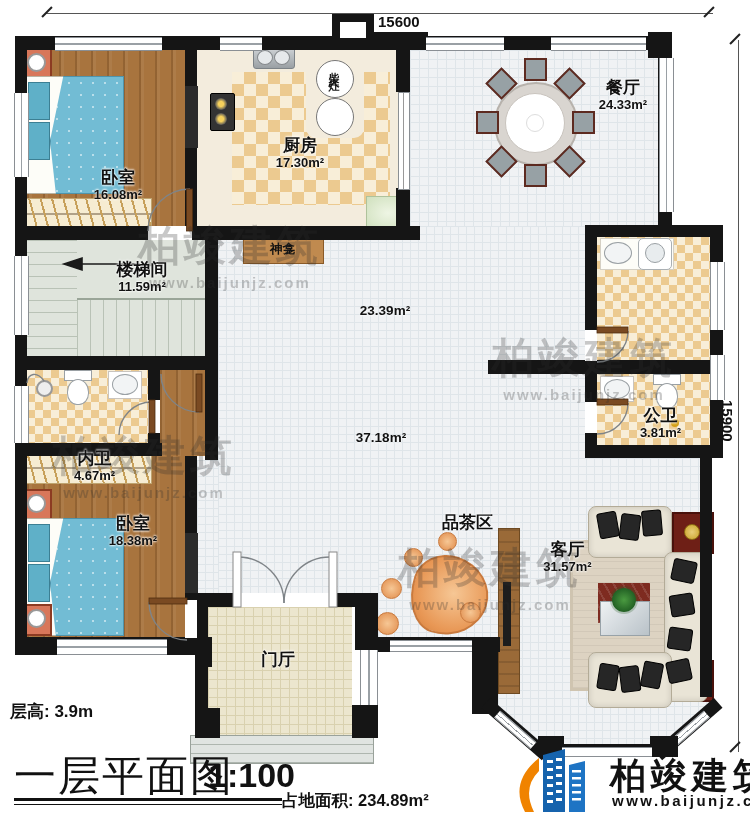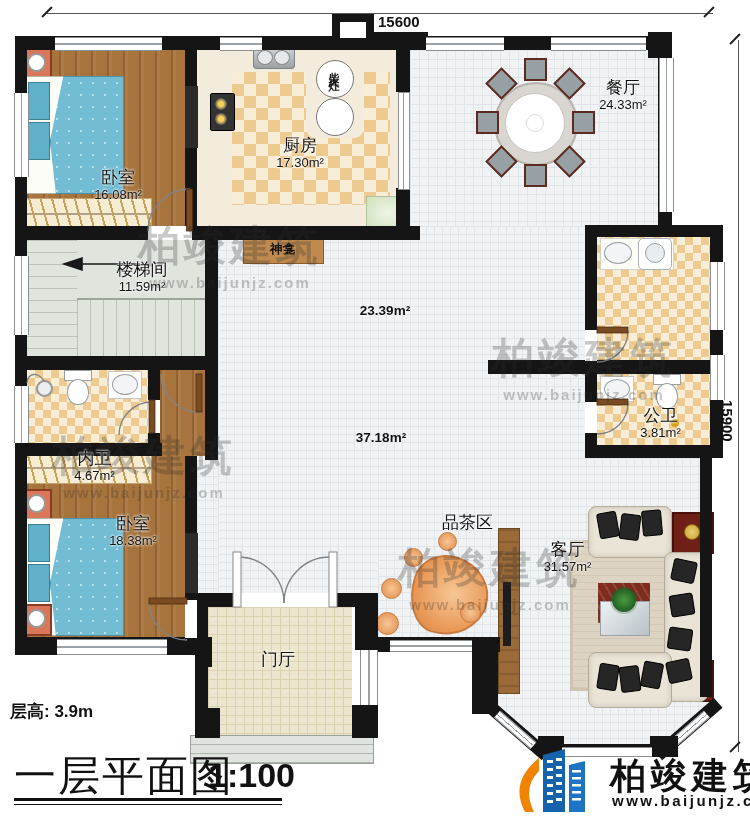--- a/index.html
+++ b/index.html
@@ -13,21 +13,21 @@
   .checker22{background:#f8eed8 repeating-conic-gradient(#ecca90 0% 25%,#f8eed8 0% 50%);background-size:24px 24px;z-index:3;}
   .checker15{background:#f8eed8 repeating-conic-gradient(#ecca90 0% 25%,#f8eed8 0% 50%);background-size:16px 16px;z-index:2;}
   .sage{background:#dfe4dc;z-index:2;}
   .foyerf{background-color:#ece6ce;background-image:linear-gradient(#d9d1af 1px,transparent 1px),linear-gradient(90deg,#d9d1af 1px,transparent 1px);background-size:9px 9px;z-index:2;}
   
   .wall{background:#151515;z-index:20;}
   .winh{background:#fff;border-top:1px solid #8a8f94;border-bottom:1px solid #8a8f94;background-image:linear-gradient(to bottom,transparent 44%,#9aa0a5 44%,#9aa0a5 56%,transparent 56%);z-index:22;}
   .winv{background:#fff;border-left:1px solid #8a8f94;border-right:1px solid #8a8f94;background-image:linear-gradient(to right,transparent 44%,#9aa0a5 44%,#9aa0a5 56%,transparent 56%);z-index:22;}
   .gap{background:#fff;z-index:21;}
   
-  .lbl{z-index:40;text-align:center;font-weight:normal;line-height:1.15;
+  .lbl{z-index:40;text-align:center;font-weight:bold;line-height:1.15;
        text-shadow:0 1px 2px rgba(255,255,255,.95),0 -1px 2px rgba(255,255,255,.95);}
   .lbl .nm{font-size:17px;}
   .lbl .ar{font-size:13px;}
   .arealbl{z-index:40;font-weight:bold;font-size:13.5px;text-shadow:0 1px 2px rgba(255,255,255,.95);}
   
   .f{z-index:10;}
   .pillow{position:absolute;background:#262626;border:1px solid #000;border-radius:3px;z-index:12;}
   .sofa{position:absolute;background:#e9e4d6;border:1px solid #b3ab97;border-radius:8px;z-index:11;box-shadow:inset 0 0 6px rgba(0,0,0,.15);}
   .wm{z-index:60;opacity:.26;color:#2e2e2e;text-align:center;pointer-events:none;}
   .wm .wmn{font-size:42px;font-weight:900;letter-spacing:4px;white-space:nowrap;}
@@ -324,20 +324,21 @@
   <div class="abs dimline" style="left:738px;top:40px;width:1px;height:712px;"></div>
   <div class="abs tick" style="left:728px;top:38px;"></div>
   <div class="abs tick" style="left:728px;top:746px;"></div>
   <div class="abs dim" style="left:719px;top:400px;writing-mode:vertical-rl;">15900</div>
 
   <div class="abs ft" style="left:10px;top:700px;font-size:17px;">层高: 3.9m</div>
   <div class="abs ft" style="left:14px;top:748px;font-size:42px;font-weight:400;letter-spacing:2px;">一层平面图</div>
   <div class="abs ft" style="left:208px;top:756px;font-size:34px;font-weight:600;">1:100</div>
   <div class="abs" style="left:14px;top:798px;width:268px;height:3px;background:#111;z-index:80;"></div>
   <div class="abs" style="left:14px;top:804px;width:268px;height:1px;background:#111;z-index:80;"></div>
+  <div class="abs ft" style="left:282px;top:790px;font-size:16.5px;">占地面积: 234.89m²</div>
 
   <svg class="abs" width="100" height="66" viewBox="0 0 100 66" style="left:505px;top:748px;z-index:80;">
     <path d="M20 64 Q 4 34 34 10 L 34 23 Q 17 40 29 64 Z" fill="#f08300"></path>
     <polygon points="38,7 60,1 60,64 38,64" fill="#1663ad"></polygon>
     <polygon points="64,17 80,13 80,64 64,64" fill="#1e74c4"></polygon>
     <g fill="#fff">
       <rect x="42" y="12" width="6" height="3"></rect>
         <rect x="51" y="10" width="6" height="3"></rect>
       <rect x="42" y="20" width="6" height="3"></rect>
         <rect x="51" y="18" width="6" height="3"></rect>

